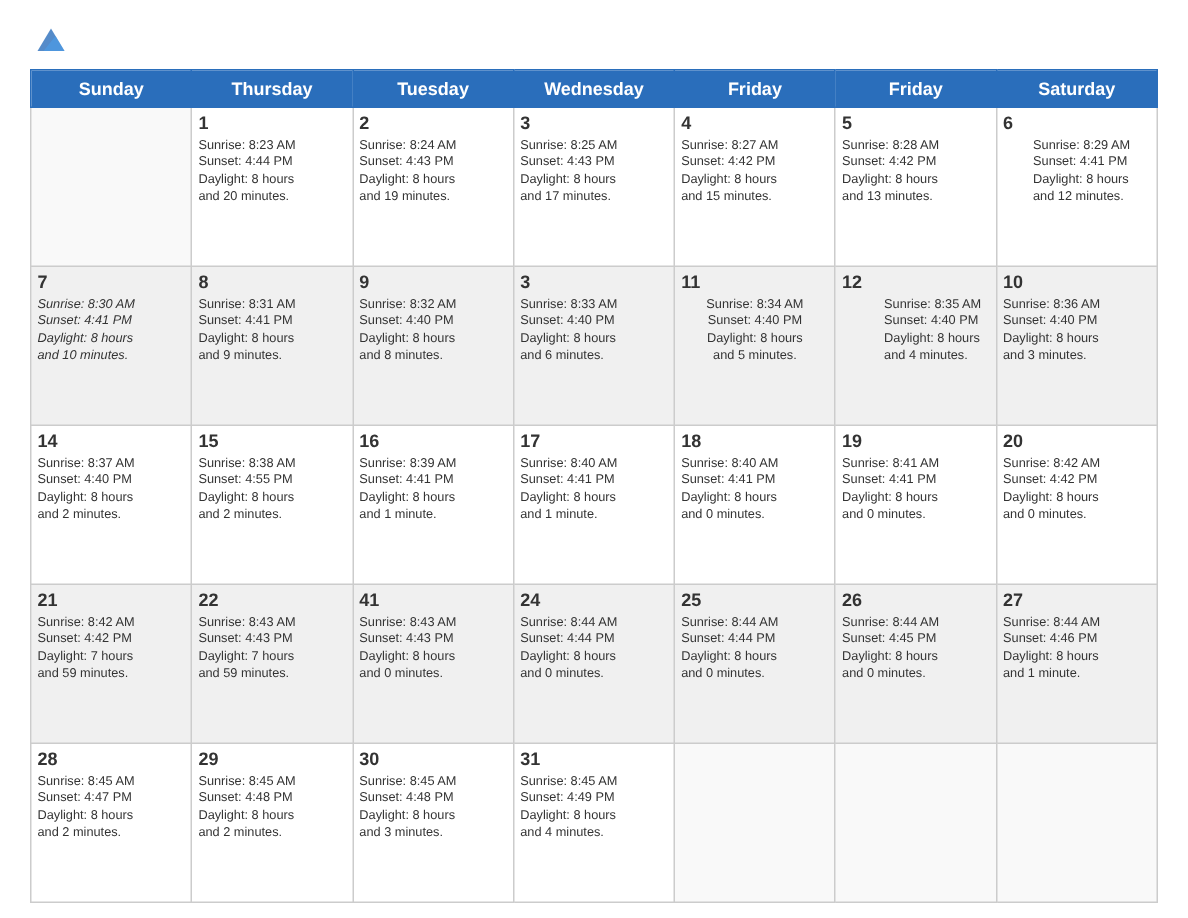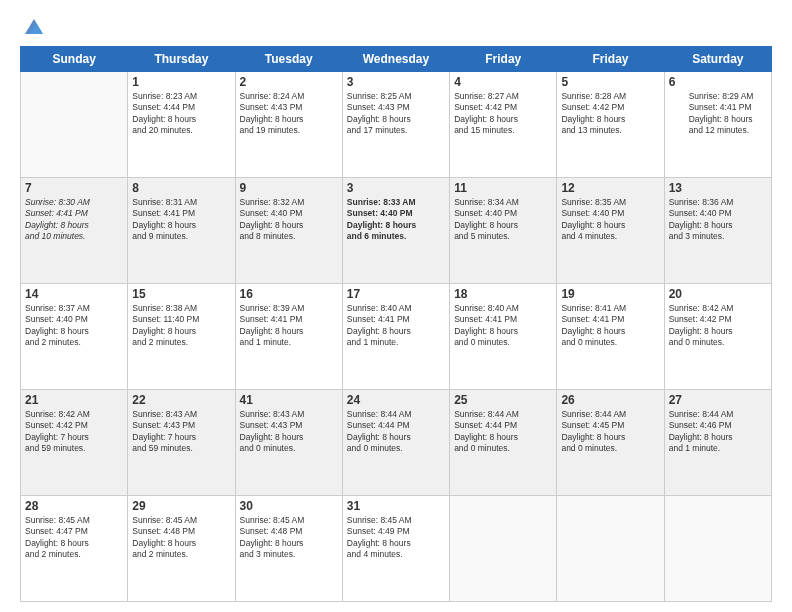--- a/index.html
+++ b/index.html
@@ -201,59 +201,59 @@
           </td>
           <td>
             <span class="day-number">9</span>
             <div class="day-info" style="white-space: pre-line;">Sunrise: 8:32 AM
 Sunset: 4:40 PM
 Daylight: 8 hours
 and 8 minutes.</div>
           </td>
           <td>
             <span class="day-number">3</span>
-            <div class="day-info" style="white-space: pre-line; font-weight: bold;">Sunrise: 8:33 AM
+            <div class="day-info" style="white-space: pre-line;">Sunrise: 8:33 AM
 Sunset: 4:40 PM
 Daylight: 8 hours
 and 6 minutes.</div>
           </td>
           <td>
             <span class="day-number">11</span>
-            <div class="day-info" style="white-space: pre-line;">Sunrise: 8:34 AM
+            <div class="day-info" style="white-space: pre-line; text-align: center;">Sunrise: 8:34 AM
 Sunset: 4:40 PM
 Daylight: 8 hours
 and 5 minutes.</div>
           </td>
           <td>
             <span class="day-number">12</span>
-            <div class="day-info" style="white-space: pre-line;">Sunrise: 8:35 AM
+            <div class="day-info" style="white-space: pre-line; margin-left: 28px;">Sunrise: 8:35 AM
 Sunset: 4:40 PM
 Daylight: 8 hours
 and 4 minutes.</div>
           </td>
           <td>
-            <span class="day-number">13</span>
+            <span class="day-number">10</span>
             <div class="day-info" style="white-space: pre-line;">Sunrise: 8:36 AM
 Sunset: 4:40 PM
 Daylight: 8 hours
 and 3 minutes.</div>
           </td>
         </tr>
         <tr>
           <td>
             <span class="day-number">14</span>
             <div class="day-info" style="white-space: pre-line;">Sunrise: 8:37 AM
 Sunset: 4:40 PM
 Daylight: 8 hours
 and 2 minutes.</div>
           </td>
           <td>
             <span class="day-number">15</span>
             <div class="day-info" style="white-space: pre-line;">Sunrise: 8:38 AM
-Sunset: 11:40 PM
+Sunset: 4:55 PM
 Daylight: 8 hours
 and 2 minutes.</div>
           </td>
           <td>
             <span class="day-number">16</span>
             <div class="day-info" style="white-space: pre-line;">Sunrise: 8:39 AM
 Sunset: 4:41 PM
 Daylight: 8 hours
 and 1 minute.</div>
           </td>

